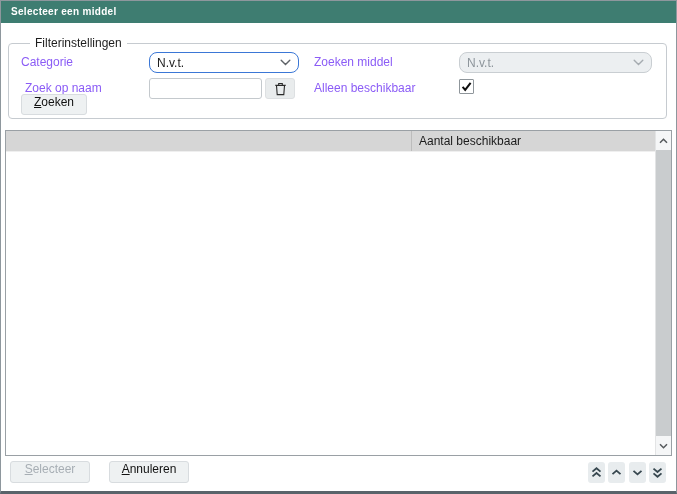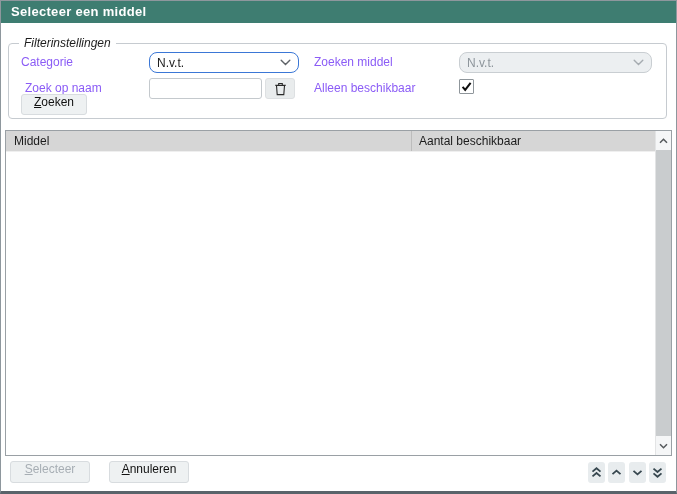--- a/index.html
+++ b/index.html
@@ -13,31 +13,31 @@
     position: relative;
     width: 677px; height: 494px;
     background: #fff;
     border: 1px solid #8e979d;
     border-bottom: 3px solid #59636a;
     overflow: hidden;
   }
   .titlebar {
     position: absolute; left: 0; top: 0; right: 0; height: 22px;
     background: var(--titlebar_bg, #3e7d71);
-    color: #fff; font-weight: bold; font-size: 13px;
+    color: #fff; font-weight: bold; font-size: 10px;
     line-height: 22px; padding-left: 10px; letter-spacing: .3px;
   }
   
   .fieldset {
     position: absolute; left: 7px; top: 42px; width: 659px; height: 76px;
     border: 1px solid #c6cbd0; border-radius: 4px;
   }
   .legend {
-    position: absolute; top: -8px; left: 10px;
-    background: #fff; padding: 0 5px; color: #1d1d1d; font-style: italic;
+    position: absolute; top: -8px; left: 21px;
+    background: #fff; padding: 0 5px; color: #1d1d1d;
   }
   .f-abs { position: absolute; white-space: nowrap; }
   .lbl { color: #8b5cf6; line-height: 15px; }
   .selectbox {
     display: flex; align-items: center; justify-content: space-between;
     height: 21px; padding: 0 7px;
     border: 1px solid #c9ced2; border-radius: 8px; background: #fff;
     cursor: default;
   }
   .selectbox.focused { border-color: var(--focus_border, #3b77d6); }
@@ -160,21 +160,20 @@
       </span>
     </div>
 
     <button class="f-abs btn" style="left:12px; top:50px; height:21px;">
       <span class="ak">Zoeken</span>
     </button>
   </div>
 
   <div class="table">
     <div class="thead">
-      <div class="th1">Middel</div>
       <div class="th-div"></div>
       <div class="th2">Aantal beschikbaar</div>
     </div>
     <div class="tbody"></div>
 
     <div class="vscroll">
       <div class="sbtn up">
         <span>
           <svg width="9" height="6" viewBox="0 0 9 6">
               <path d="M1 4.8 L4.5 1.3 L8 4.8" stroke="#55595c" stroke-width="1.5" fill="none"></path>

